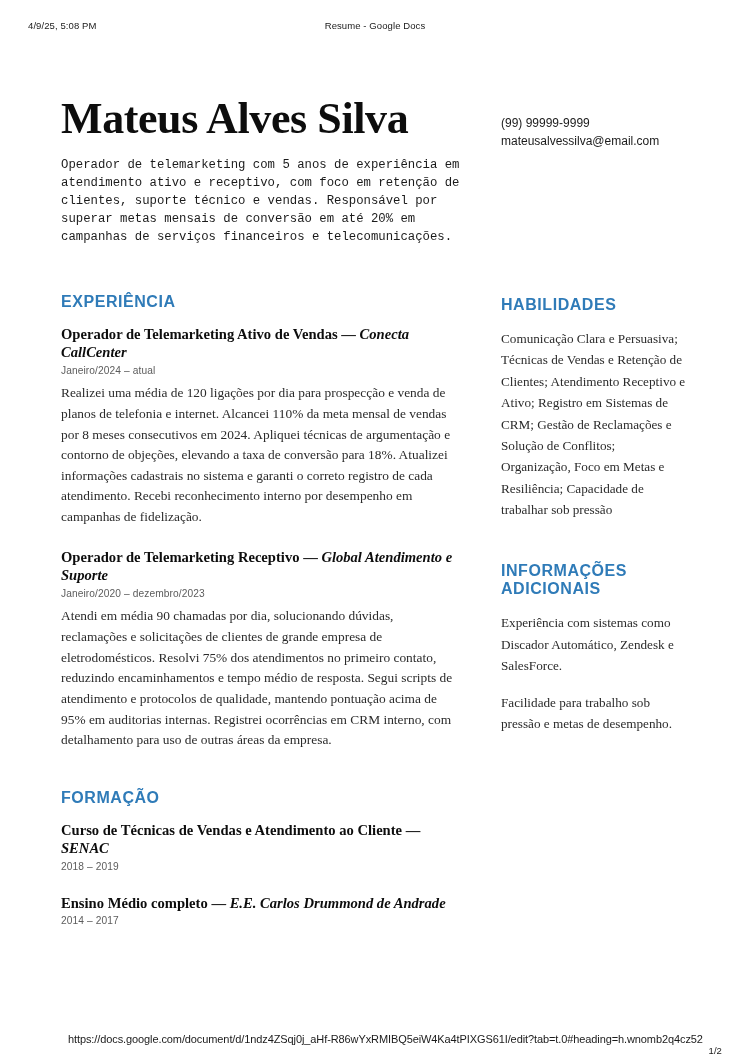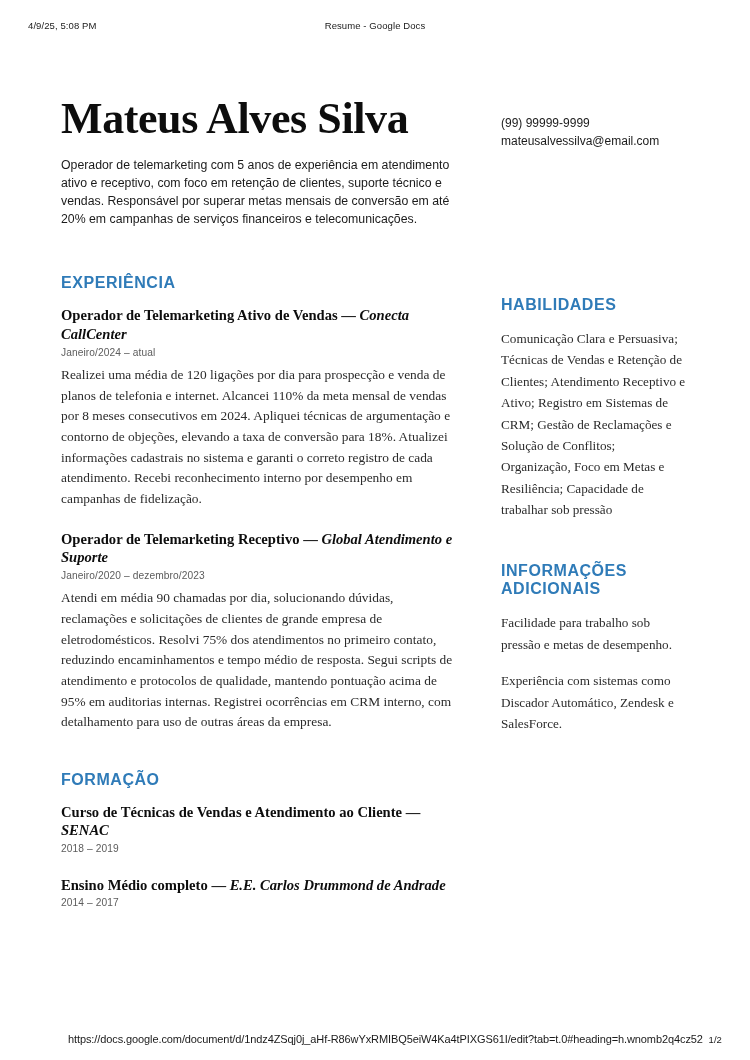--- a/index.html
+++ b/index.html
@@ -41,21 +41,21 @@
     position: absolute;
     left: 0;
     right: 0;
     top: 0;
     text-align: center;
     white-space: nowrap;
   }
   .chrome-right {
     position: absolute;
     right: 28px;
-    top: 1px;
+    top: 12px;
     white-space: nowrap;
   }
   .chrome-url {
     position: absolute;
     left: 28px;
     top: 0;
     white-space: nowrap;
     font-size: 11px;
     letter-spacing: -0.1px;
     padding-left: 40px;
@@ -90,21 +90,21 @@
     font-weight: bold;
     font-size: 44px;
     line-height: 1.05;
     letter-spacing: -0.4px;
     color: #0d0d0d;
     margin: 0 0 14px 0;
     white-space: nowrap;
   }
 
   .summary {
-    font-family: Liberation Sans, sans-serif;
+    font-family: Liberation Mono, monospace;
     font-size: 12.3px;
     line-height: 1.47;
     color: #1b1b1b;
     margin: 0;
   }
 
   
   .contact-line {
     font-family: "Liberation Sans", sans-serif;
     font-size: 12px;
@@ -239,22 +239,22 @@
 
     <div style="height:146px"></div>
 
     <div class="section-side">
       <h2 class="section-title">HABILIDADES</h2>
       <p class="skills-list">Comunicação Clara e Persuasiva; Técnicas de Vendas e Retenção de Clientes; Atendimento Receptivo e Ativo; Registro em Sistemas de CRM; Gestão de Reclamações e Solução de Conflitos; Organização, Foco em Metas e Resiliência; Capacidade de trabalhar sob pressão</p>
     </div>
 
     <div class="section-side-2">
       <h2 class="section-title">INFORMAÇÕES ADICIONAIS</h2>
+      <p class="info-para">Experiência com sistemas como Discador Automático, Zendesk e SalesForce.</p>
       <p class="info-para">Facilidade para trabalho sob pressão e metas de desempenho.</p>
-      <p class="info-para">Experiência com sistemas como Discador Automático, Zendesk e SalesForce.</p>
     </div>
 
   </div>
 
 </div>
 
 <div class="print-chrome print-footer">
   <span class="chrome-url">https://docs.google.com/document/d/1ndz4ZSqj0j_aHf-R86wYxRMIBQ5eiW4Ka4tPIXGS61I/edit?tab=t.0#heading=h.wnomb2q4cz52</span>
   <span class="chrome-right">1/2</span>
 </div>

